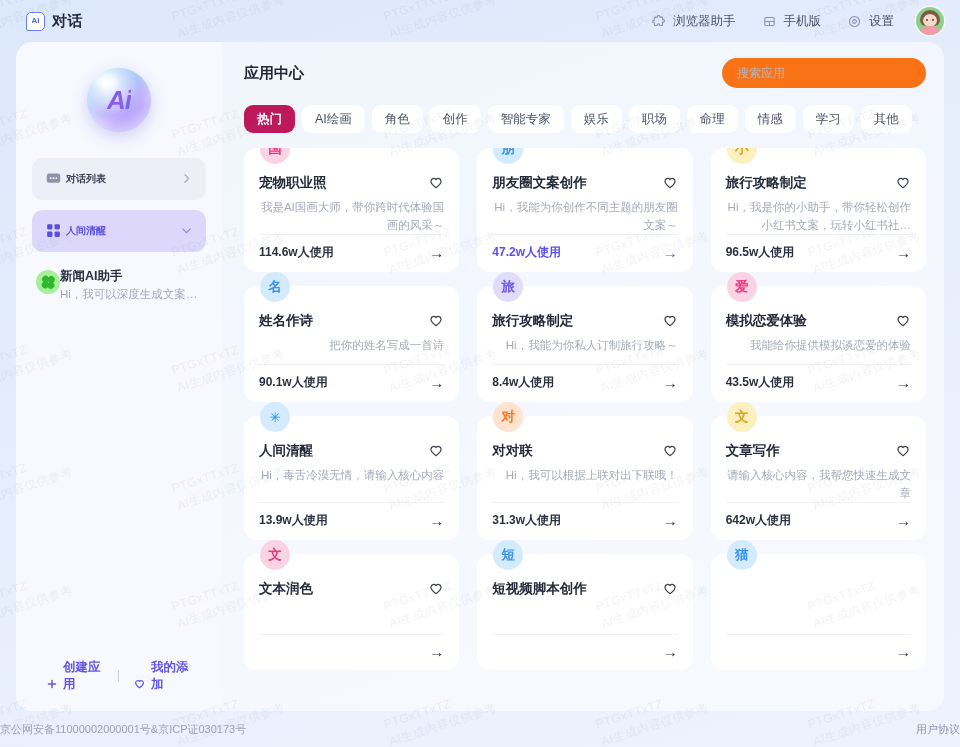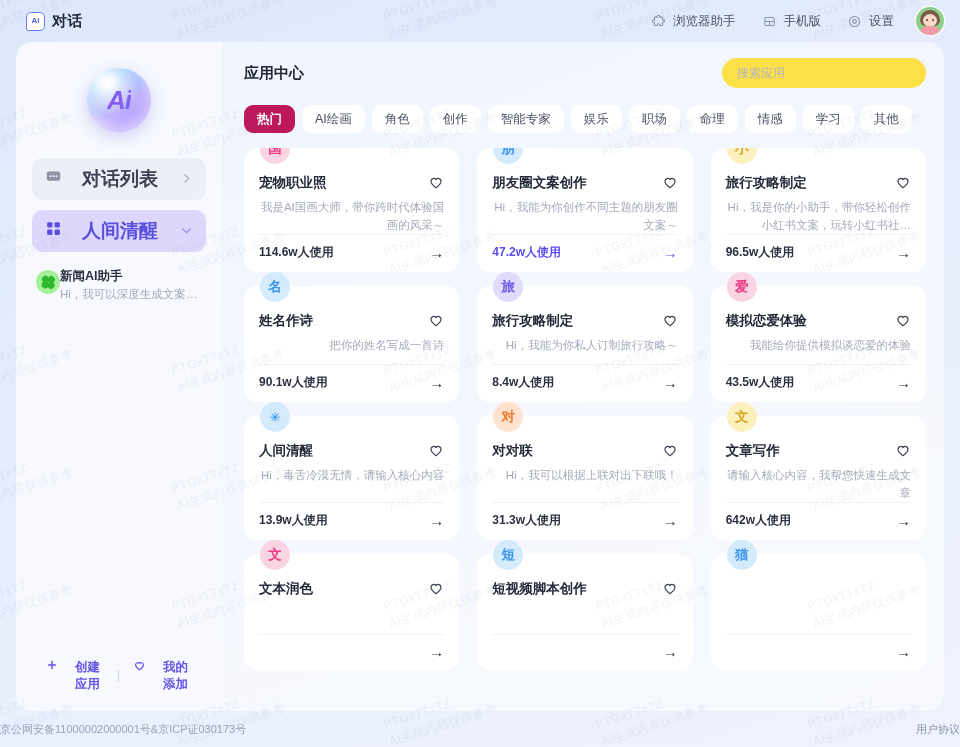--- a/index.html
+++ b/index.html
@@ -85,23 +85,23 @@
     content: ""; position: absolute; left: 8px; top: 6px; width: 22px; height: 14px;
     border-radius: 50%; background: rgba(255,255,255,.75); filter: blur(3px);
   }
   .logo-text {
     font-size: 26px; font-weight: 800; font-style: italic; letter-spacing: -1px;
     background: linear-gradient(135deg, #6f4fe8, #8b5ff0 55%, #5b6ef5);
     -webkit-background-clip: text; background-clip: text; color: transparent;
     position: relative; z-index: 2;
   }
   .nav-item {
-    display: flex; align-items: center; gap: 20px;
+    display: flex; align-items: center; gap: 4px;
     height: 42px; padding: 0 13px; border-radius: 11px;
-    font-size: 19px; font-weight: 700; cursor: pointer;
+    font-size: 10px; font-weight: 700; cursor: pointer;
     margin-bottom: 10px;
   }
   .nav-item.plain { background: #eceff7; color: #3c4254; }
   .nav-item.active { background: #ddd8fb; color: #5a4ee0; }
   .nav-item .chev { margin-left: auto; opacity: .6; }
   .nav-label { flex: 0 1 auto; }
   .sub-item {
     display: flex; gap: 0; align-items: flex-start;
     padding: 6px 6px 6px 4px; border-radius: 10px; cursor: pointer;
   }
@@ -120,34 +120,34 @@
   .sub-title { font-size: 12.5px; font-weight: 700; color: #2b3040; line-height: 17px; }
   .sub-desc {
     font-size: 11.5px; color: #a3a9b8; line-height: 16px; margin-top: 1px;
     white-space: nowrap; overflow: hidden; text-overflow: ellipsis; max-width: 168px;
   }
   .sidebar-footer {
     margin-top: auto; padding: 14px 0 18px;
     display: flex; align-items: center; justify-content: center; gap: 0;
     font-size: 12.5px; font-weight: 700; color: #6354e8;
   }
-  .sf-btn { display: flex; align-items: flex-start; gap: 17px; cursor: pointer; padding: 0 14px; }
+  .sf-btn { display: flex; align-items: flex-end; gap: 5px; cursor: pointer; padding: 0 14px; }
   .sf-sep { width: 1px; height: 12px; background: #ccd2e6; }
   
   .content {
     flex: 1; background: rgba(255,255,255,0.55);
     border-radius: 0 16px 16px 0;
     padding: 16px 18px 0 22px;
     position: relative; overflow: hidden;
   }
   .content-head { display: flex; align-items: center; }
   .page-title { font-size: 15px; font-weight: 700; color: #232838; }
   .search-box {
     margin-left: auto; width: 204px; height: 30px;
-    background: #fde047; border-radius: 15px;
+    background: #f97316; border-radius: 15px;
     display: flex; align-items: center; padding: 0 15px;
   }
   .search-box input {
     border: none; outline: none; width: 100%; background: transparent;
     font-size: 12px; color: #3b4050; font-family: inherit;
   }
   .search-box input::placeholder { color: #b0b6c6; }
   .tabs { display: flex; gap: 7px; margin: 17px 0 15px; flex-wrap: nowrap; }
   .tab {
     height: 28px; padding: 0 13px; border-radius: 9px;

